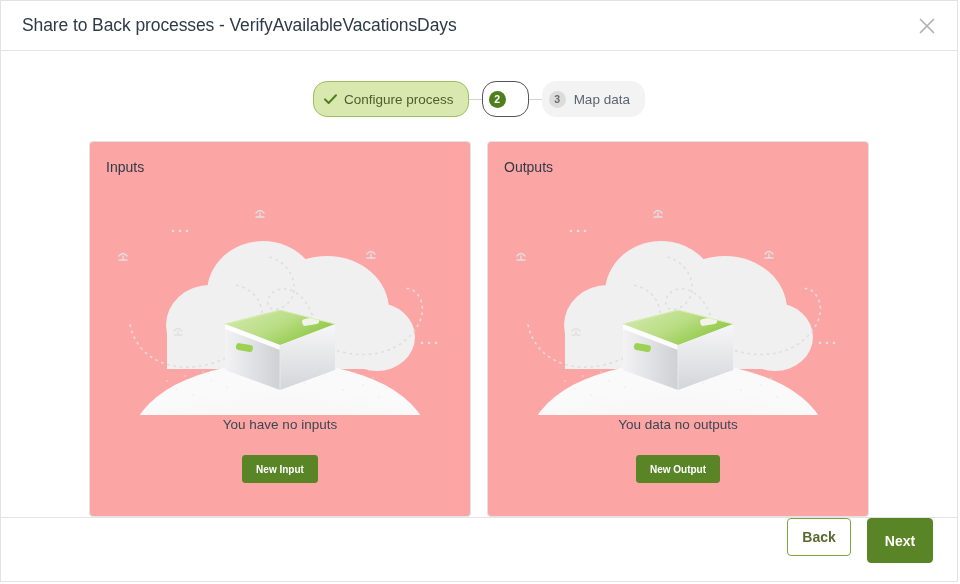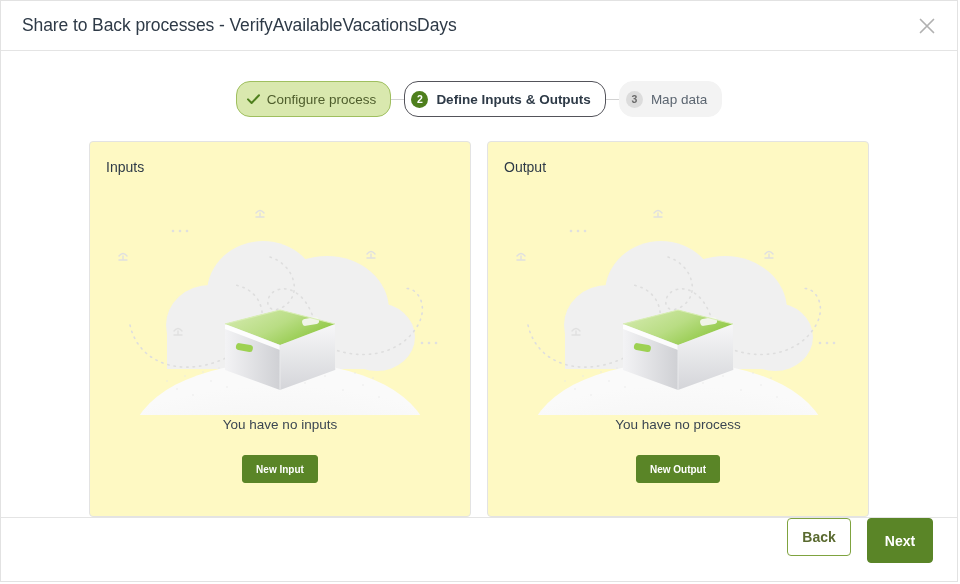--- a/index.html
+++ b/index.html
@@ -130,21 +130,21 @@
   .panels {
     display: flex;
     gap: 16px;
     margin: 24px 88px 0 88px;
   }
   .panel {
     flex: 1;
     height: 376px;
     border: 1px solid #e3e3e3;
     border-radius: 4px;
-    background: #fef9c3;
+    background: #fca5a5;
     position: relative;
     box-sizing: border-box;
     overflow: hidden;
   }
   .panel-title {
     position: absolute;
     top: 17px;
     left: 16px;
     font-size: 14px;
     color: #2e3a47;
@@ -256,21 +256,20 @@
             <path d="M1 5.4 L4.6 9 L12 1.3" stroke="#4e7f1d" stroke-width="2" fill="none" stroke-linecap="round" stroke-linejoin="round"></path>
           </svg>
         </span>
         <span>Configure process</span>
       </div>
 
       <div class="step-connector"></div>
 
       <div class="step step-current">
         <span class="step-badge badge-green">2</span>
-        <span>Define Inputs &amp; Outputs</span>
       </div>
 
       <div class="step-connector"></div>
 
       <div class="step step-todo">
         <span class="step-badge badge-gray">3</span>
         <span>Map data</span>
       </div>
 
     </div>
@@ -386,21 +385,21 @@
         </div>
 
         <div class="empty-text">You have no inputs</div>
 
         <div class="panel-action">
           <button class="btn btn-primary">New Input</button>
         </div>
       </div>
 
       <div class="panel">
-        <div class="panel-title">Output</div>
+        <div class="panel-title">Outputs</div>
 
         <div class="panel-illustration">
           <svg width="330" height="230" viewBox="0 0 330 230">
             <defs>
               <linearGradient id="boxInner2" x1="0" y1="0" x2="1" y2="0.6">
                 <stop offset="0" stop-color="#d8ecb4"></stop>
                 <stop offset="0.55" stop-color="#b9dd84"></stop>
                 <stop offset="1" stop-color="#8cc63f"></stop>
               </linearGradient>
               <linearGradient id="boxSide2" x1="0" y1="0" x2="1" y2="0">
@@ -481,21 +480,21 @@
               <polygon points="165,160 165,205 220,185 220,139" fill="url(#boxRight2)"></polygon>
               <polygon points="110,139 165,160 165,165 110,144" fill="#ffffff" opacity="0.9"></polygon>
               <rect x="121" y="159" width="17" height="7" rx="3" fill="#9dd152" transform="rotate(10 129 162)"></rect>
               <rect x="187" y="133" width="17" height="7" rx="3" fill="#f4f6f0" transform="rotate(-10 195 136)" opacity="0.95"></rect>
               <polyline points="110,139 165,125 220,139" fill="none" stroke="#d9eeb6" stroke-width="1.2"></polyline>
               <line x1="165" y1="160" x2="165" y2="205" stroke="#e9eaec" stroke-width="1"></line>
             </g>
           </svg>
         </div>
 
-        <div class="empty-text">You have no process</div>
+        <div class="empty-text">You data no outputs</div>
 
         <div class="panel-action">
           <button class="btn btn-primary">New Output</button>
         </div>
       </div>
 
     </div>
   </div>
 
   <div class="dialog-footer">

